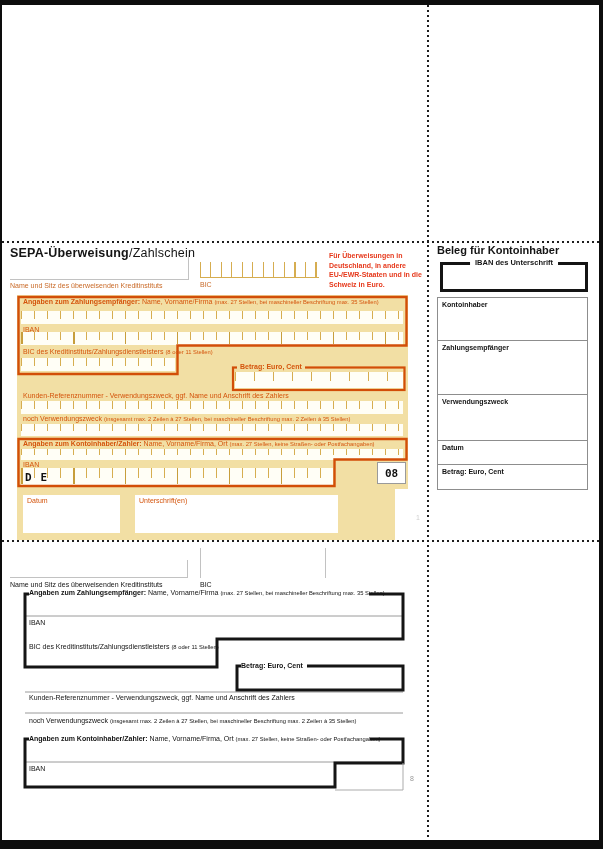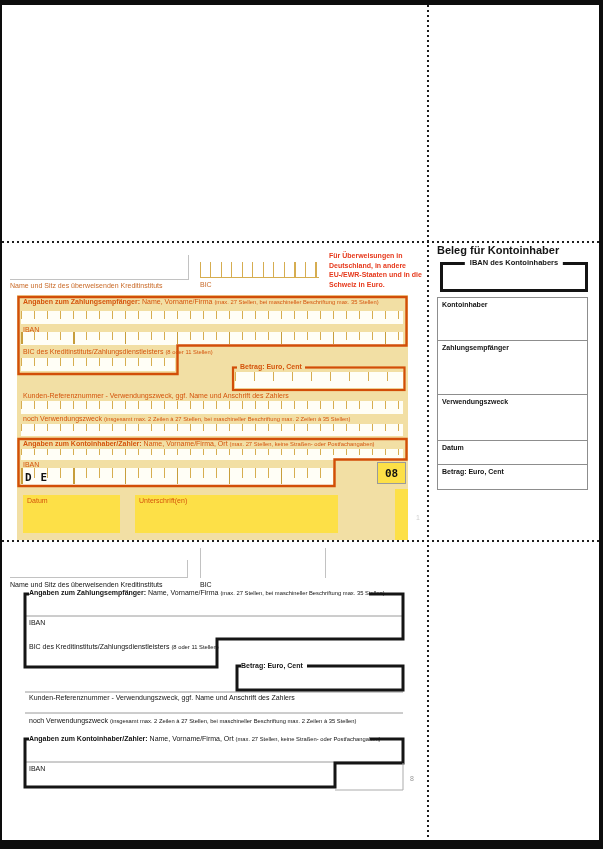--- a/index.html
+++ b/index.html
@@ -20,41 +20,42 @@
   .ruler{position:absolute;border-bottom:1px solid #d6ad50;}
   .ruler::before{content:"";position:absolute;inset:0;
      background:repeating-linear-gradient(90deg,#d6ad50 0 1px,transparent 1px 10.5px);}
   .ol{position:absolute;color:#d4540c;font-size:7px;line-height:8px;white-space:nowrap;}
   .ol b{font-weight:bold;}
   .bl{position:absolute;color:#141414;font-size:7px;line-height:8px;white-space:nowrap;}
   .bl b{font-weight:bold;}
   .fine{font-size:5.8px;}
   .title{position:absolute;color:#141414;font-size:12.5px;letter-spacing:.2px;white-space:nowrap;}
   .title b{font-weight:bold;}
-  .wbox{position:absolute;background:#fde047;}
+  .wbox{position:absolute;background:#ffffff;}
   .mono{font-family:"DejaVu Sans Mono",monospace;font-weight:bold;color:#111;}
   .rbox{position:absolute;left:437px;width:151px;border:1px solid #8d8d8d;background:#fff;box-sizing:border-box;}
   .rbox .bl{left:4px;top:3px;}
   svg{position:absolute;pointer-events:none;}
   .marker{position:absolute;font-size:7px;color:#999;}
 </style>
 </head>
 <body>
 
 <div class="page">
 
   <div class="edge" style="left:0;top:0;width:603px;height:5px;"></div>
   <div class="edge" style="left:0;top:840px;width:603px;height:9px;"></div>
   <div class="edge" style="left:0;top:0;width:2px;height:849px;"></div>
   <div class="edge" style="left:599px;top:0;width:4px;height:849px;"></div>
 
   <div class="vdots" style="left:427px;top:5px;height:835px;"></div>
   <div class="hdots" style="left:2px;top:241px;width:597px;"></div>
   <div class="hdots" style="left:2px;top:540px;width:597px;"></div>
 
+  <div class="title" style="left:10px;top:246px;"><b>SEPA-Überweisung</b><span>/Zahlschein</span></div>
   <div class="gline" style="left:10px;top:279px;width:178px;height:1px;"></div>
   <div class="gline" style="left:188px;top:255px;width:1px;height:25px;"></div>
   <div class="ruler" style="left:200px;top:262px;width:119px;height:15px;"></div>
   <div class="ol" style="left:10px;top:282px;color:#c96a28;">Name und Sitz des überweisenden Kreditinstituts</div>
   <div class="ol" style="left:200px;top:281px;color:#c96a28;">BIC</div>
   <div class="abs" style="left:329px;top:251px;width:96px;font-size:7px;line-height:9.5px;font-weight:bold;color:#e6391c;">Für Überweisungen in Deutschland, in andere EU-/EWR-Staaten und in die Schweiz in Euro.</div>
 
   <div class="tanform">
     <div class="wbox" style="left:378px;top:194px;width:13px;height:51px;"></div>
 
@@ -95,21 +96,21 @@
     <svg width="391" height="245" viewBox="0 0 391 245" style="left:0;top:0;z-index:2;">
       <path d="M1.5,79 V2 H389.5 V50.5 H160.5 V79 Z" fill="none" stroke="#d24e08" stroke-width="2.4"></path>
       <rect x="216" y="72.5" width="171.5" height="22.5" fill="none" stroke="#d24e08" stroke-width="2.2"></rect>
       <path d="M1.5,191 V144 H389.5 V164.5 H317.5 V191 Z" fill="none" stroke="#d24e08" stroke-width="2.4"></path>
     </svg>
   </div>
   <div class="marker" style="left:416px;top:514px;color:#cfcfcf;">1</div>
 
   <div class="bl" style="left:437px;top:246px;font-size:11px;"><b>Beleg für Kontoinhaber</b></div>
   <div class="abs" style="left:440px;top:262px;width:148px;height:30px;border:3px solid #141414;box-sizing:border-box;">
-    <span class="bl" style="left:50%;top:-6px;transform:translateX(-50%);background:#fff;padding:0 5px;font-size:7.5px;"><b>IBAN des Kontoinhabers</b></span>
+    <span class="bl" style="left:50%;top:-6px;transform:translateX(-50%);background:#fff;padding:0 5px;font-size:7.5px;"><b>IBAN des Unterschrift</b></span>
   </div>
   <div class="rbox" style="top:297px;height:44px;">
       <span class="bl"><b>Kontoinhaber</b></span>
     </div>
   <div class="rbox" style="top:340px;height:55px;">
       <span class="bl"><b>Zahlungsempfänger</b></span>
     </div>
   <div class="rbox" style="top:394px;height:47px;">
       <span class="bl"><b>Verwendungszweck</b></span>
     </div>

